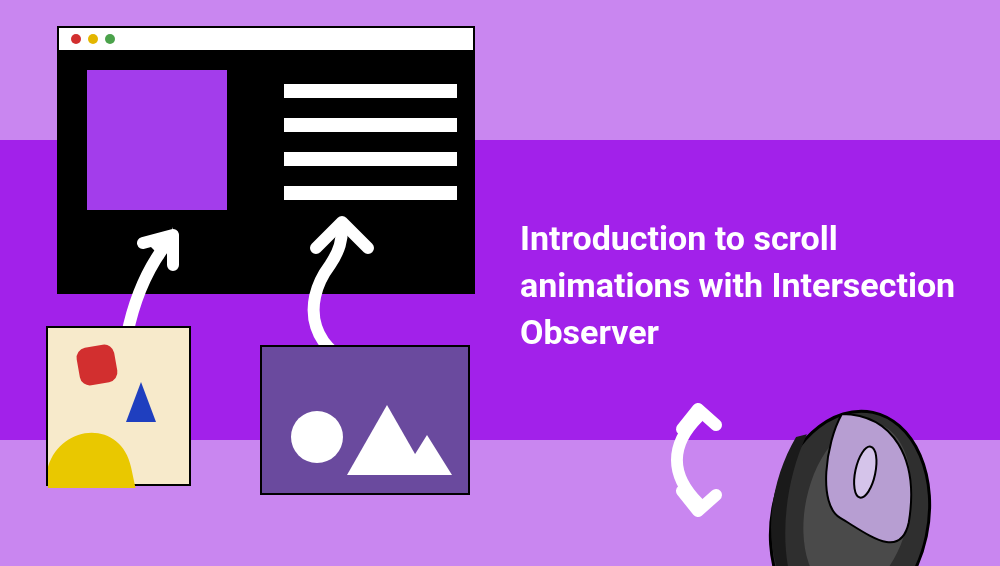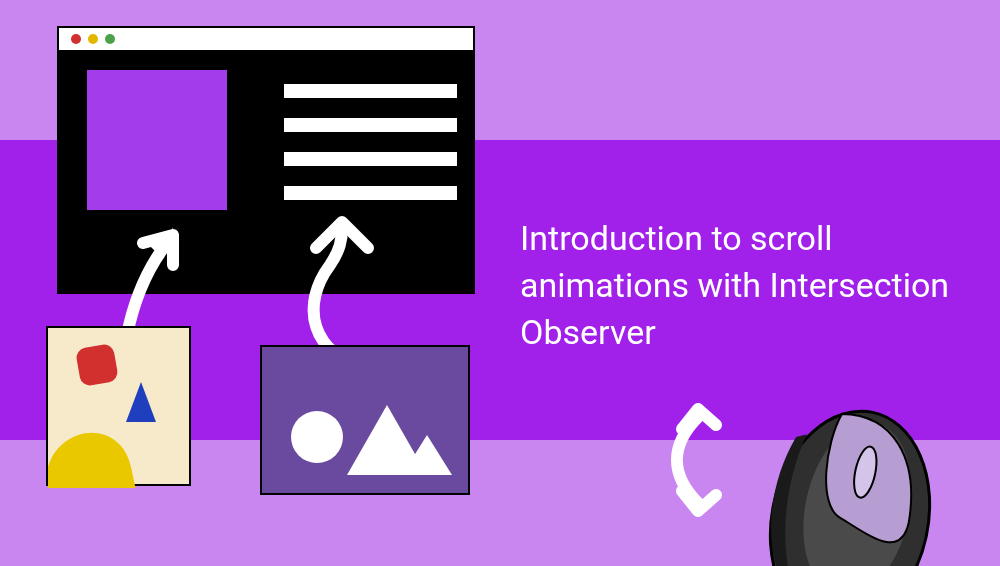--- a/index.html
+++ b/index.html
@@ -18,21 +18,21 @@
     top: 140px;
     height: 300px;
     background: #a221ea;
   }
   .title {
     position: absolute;
     left: 520px;
     top: 215px;
     width: 440px;
     color: #ffffff;
-    font-weight: 400;
+    font-weight: 700;
     font-size: 34px;
     line-height: 1.38;
   }
   
   .browser {
     position: absolute;
     left: 57px;
     top: 26px;
     width: 418px;
   }

